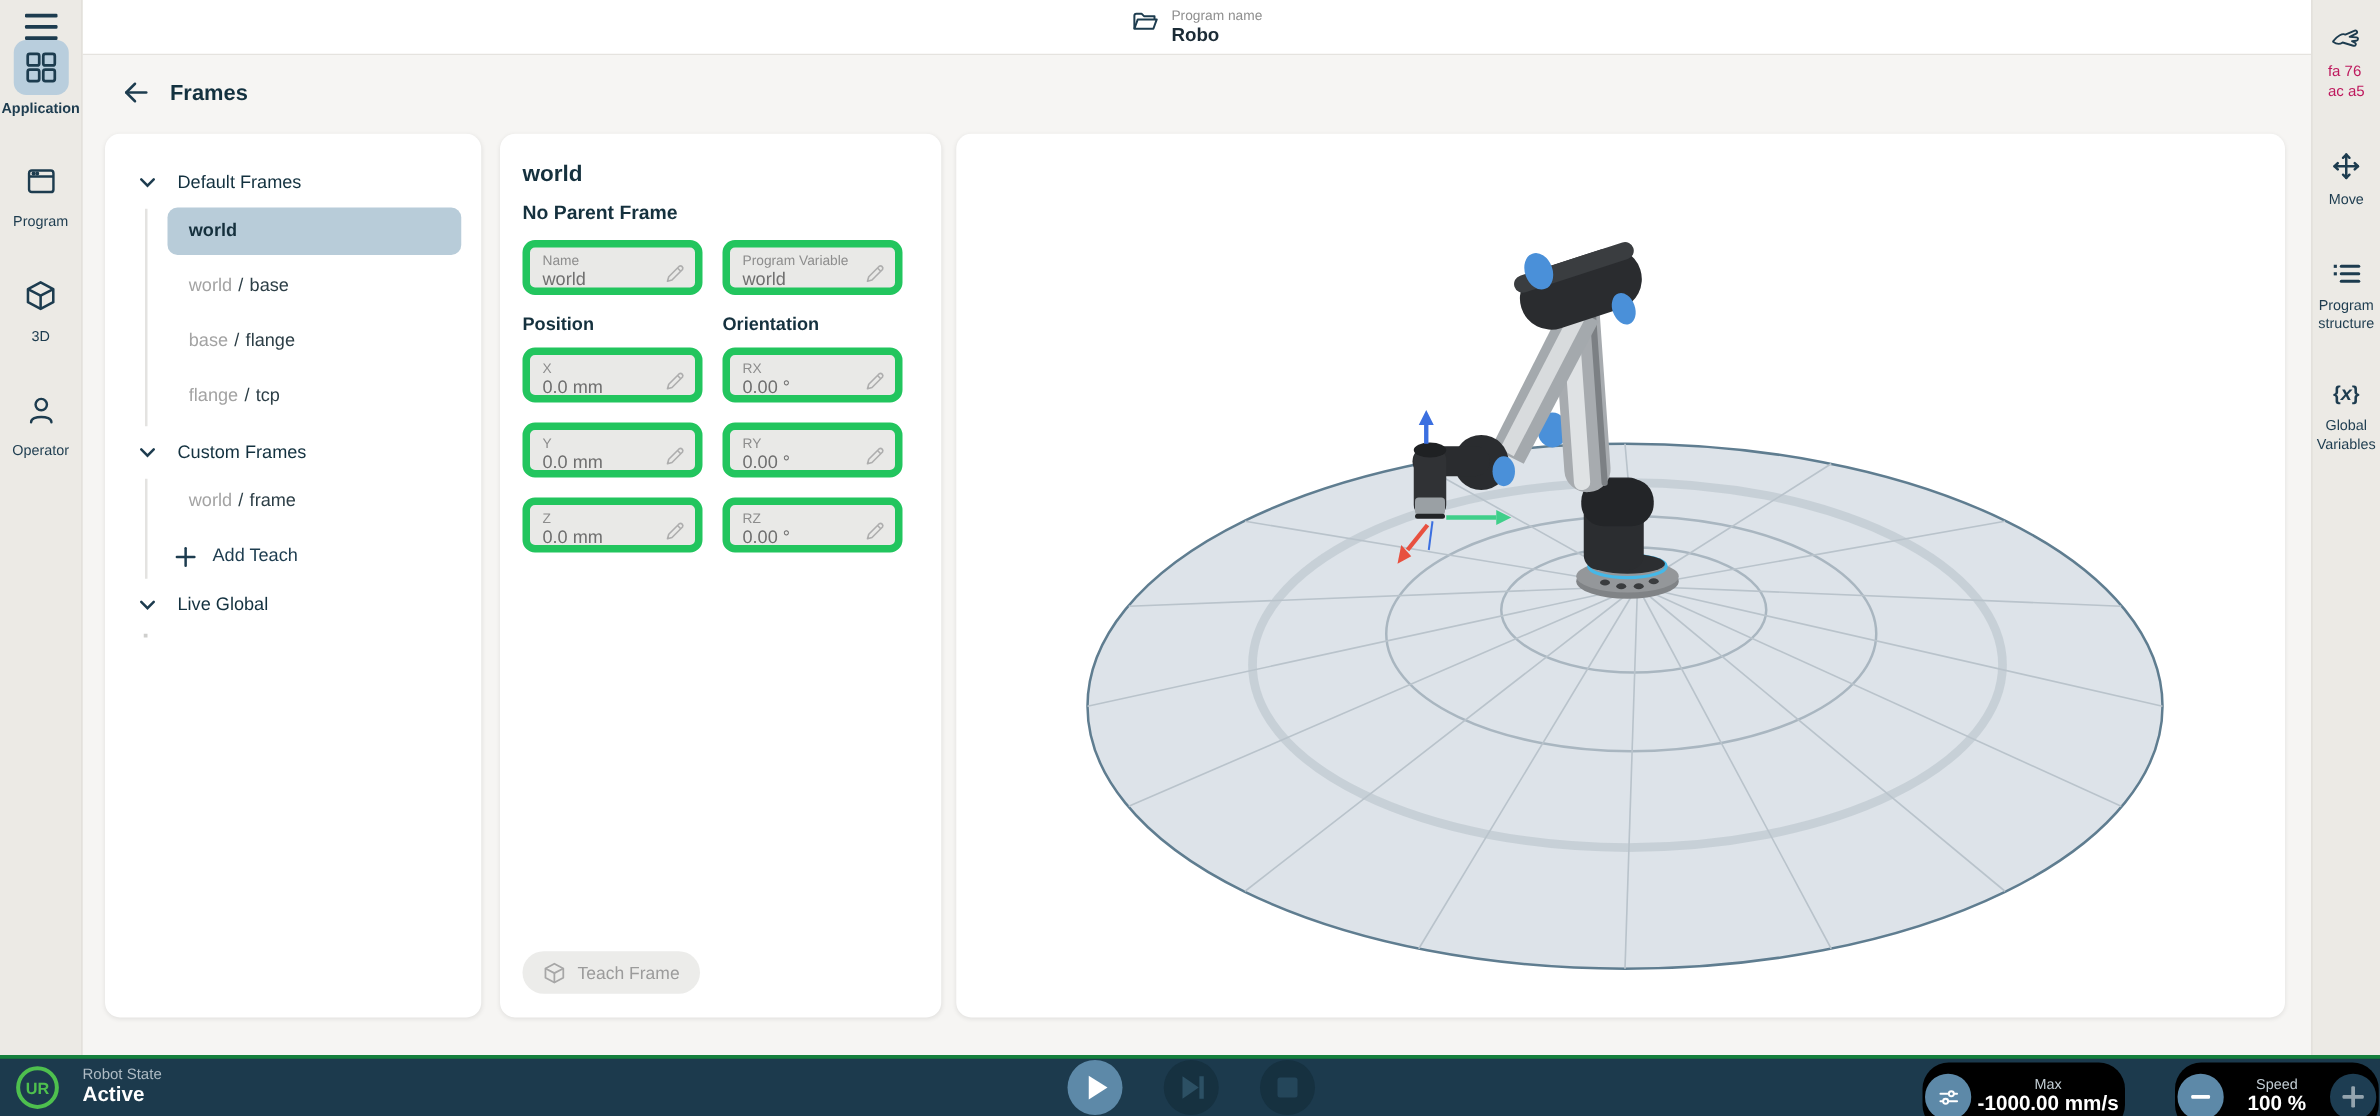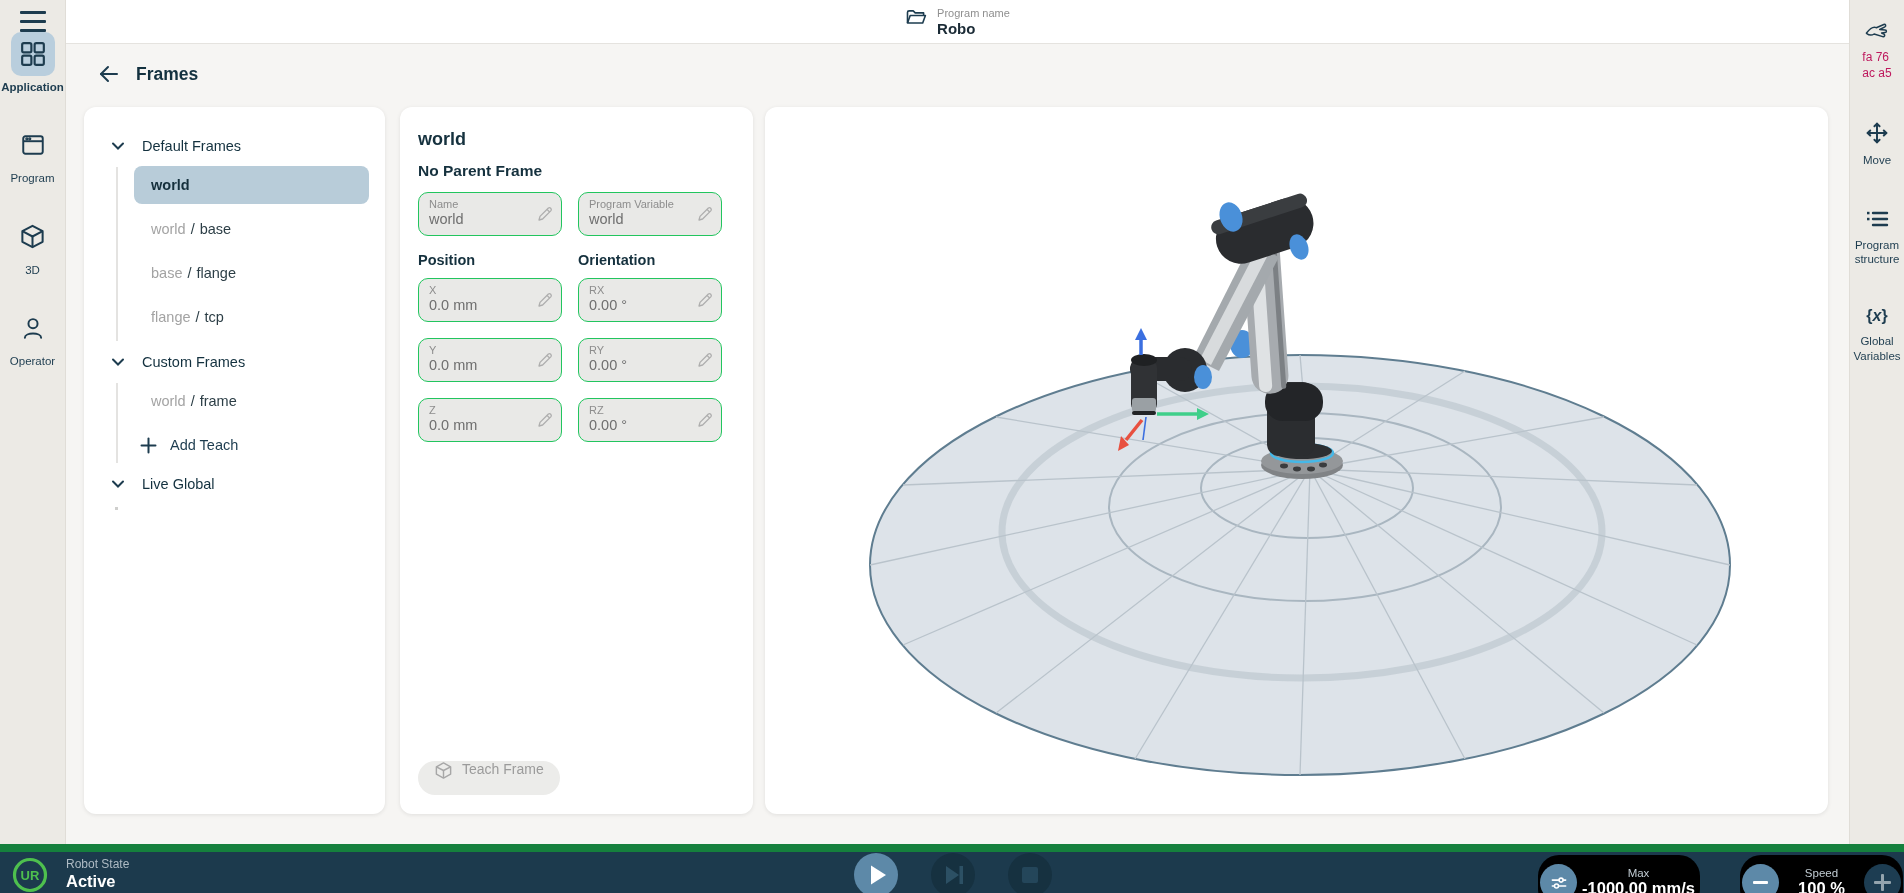--- a/index.html
+++ b/index.html
@@ -51,30 +51,30 @@
   .tree-item.selected .name{font-weight:bold;color:#15303d;}
   .add-frame{margin-left:18px;height:38px;display:flex;align-items:center;gap:13px;padding-left:6px;cursor:pointer;}
   .add-frame-label{font-size:14.5px;color:#1d3c4f;}
   .guide-dot{width:3px;height:3px;background:#cfcfcd;margin:6px 0 0 31px;}
 
   
   .detail-title{padding:22px 0 0 18px;font-size:18px;font-weight:bold;color:#15313e;}
   .detail-sub{padding:12px 0 12px 18px;font-size:15.5px;font-weight:bold;color:#15313e;}
   .fields-row,.coord-grid,.col-headings{display:grid;grid-template-columns:144px 144px;column-gap:16px;margin-left:18px;}
   .coord-grid{row-gap:16px;}
-  .field{width:144px;height:44px;background:#e9e9e7;border:1px solid #22c55e;border-radius:10px;box-sizing:border-box;padding:5px 26px 0 10px;position:relative;cursor:pointer;}
+  .field{width:144px;height:44px;background:#e9e9e7;border:6px solid #22c55e;border-radius:10px;box-sizing:border-box;padding:5px 26px 0 10px;position:relative;cursor:pointer;}
   .f-label{font-size:11px;color:#8d8d8d;white-space:nowrap;overflow:hidden;}
   .f-value{font-size:14.5px;color:#6f6f6f;margin-top:1px;}
   .pencil{position:absolute;right:8px;top:13px;}
   .col-headings{margin-top:16px;margin-bottom:10px;}
   .col-heading{font-size:14.5px;font-weight:bold;color:#15313e;}
-  .teach-btn{position:absolute;left:18px;bottom:19px;height:34px;border-radius:17px;background:#ececea;color:#9b9b9b;display:flex;gap:9px;padding:0 16px;font-size:14px;border:none;cursor:pointer;}
-
-  
-  .bottom-bar{position:absolute;left:0;bottom:0;width:1904px;height:49px;background:#1c3a4d;border-top:8px solid #15803d;box-sizing:border-box;z-index:10;}
+  .teach-btn{position:absolute;left:18px;bottom:19px;height:34px;border-radius:17px;background:#ececea;color:#9b9b9b;display:flex;align-items:center;gap:9px;padding:0 16px;font-size:14px;border:none;cursor:pointer;}
+
+  
+  .bottom-bar{position:absolute;left:0;bottom:0;width:1904px;height:49px;background:#1c3a4d;border-top:3px solid #15803d;box-sizing:border-box;z-index:10;}
   .ur-logo{position:absolute;left:12px;top:5px;}
   .robot-state{position:absolute;left:66px;top:5px;display:flex;flex-direction:column;}
   .rs-label{font-size:12px;color:#aebbc4;}
   .rs-value{font-size:16.5px;font-weight:bold;color:#ffffff;margin-top:1px;}
   .transport{position:absolute;left:854px;top:1px;display:flex;gap:33px;align-items:center;}
   .t-btn{width:44px;height:44px;border-radius:50%;border:none;display:flex;align-items:center;justify-content:center;cursor:pointer;padding:0;}
   .t-play{background:#5d89a8;}
   .t-dim{background:#163140;}
   .pill{position:absolute;top:3px;height:55px;border-radius:21px;background:#000000;display:flex;align-items:center;box-sizing:border-box;}
   .max-pill{left:1538px;width:162px;}

